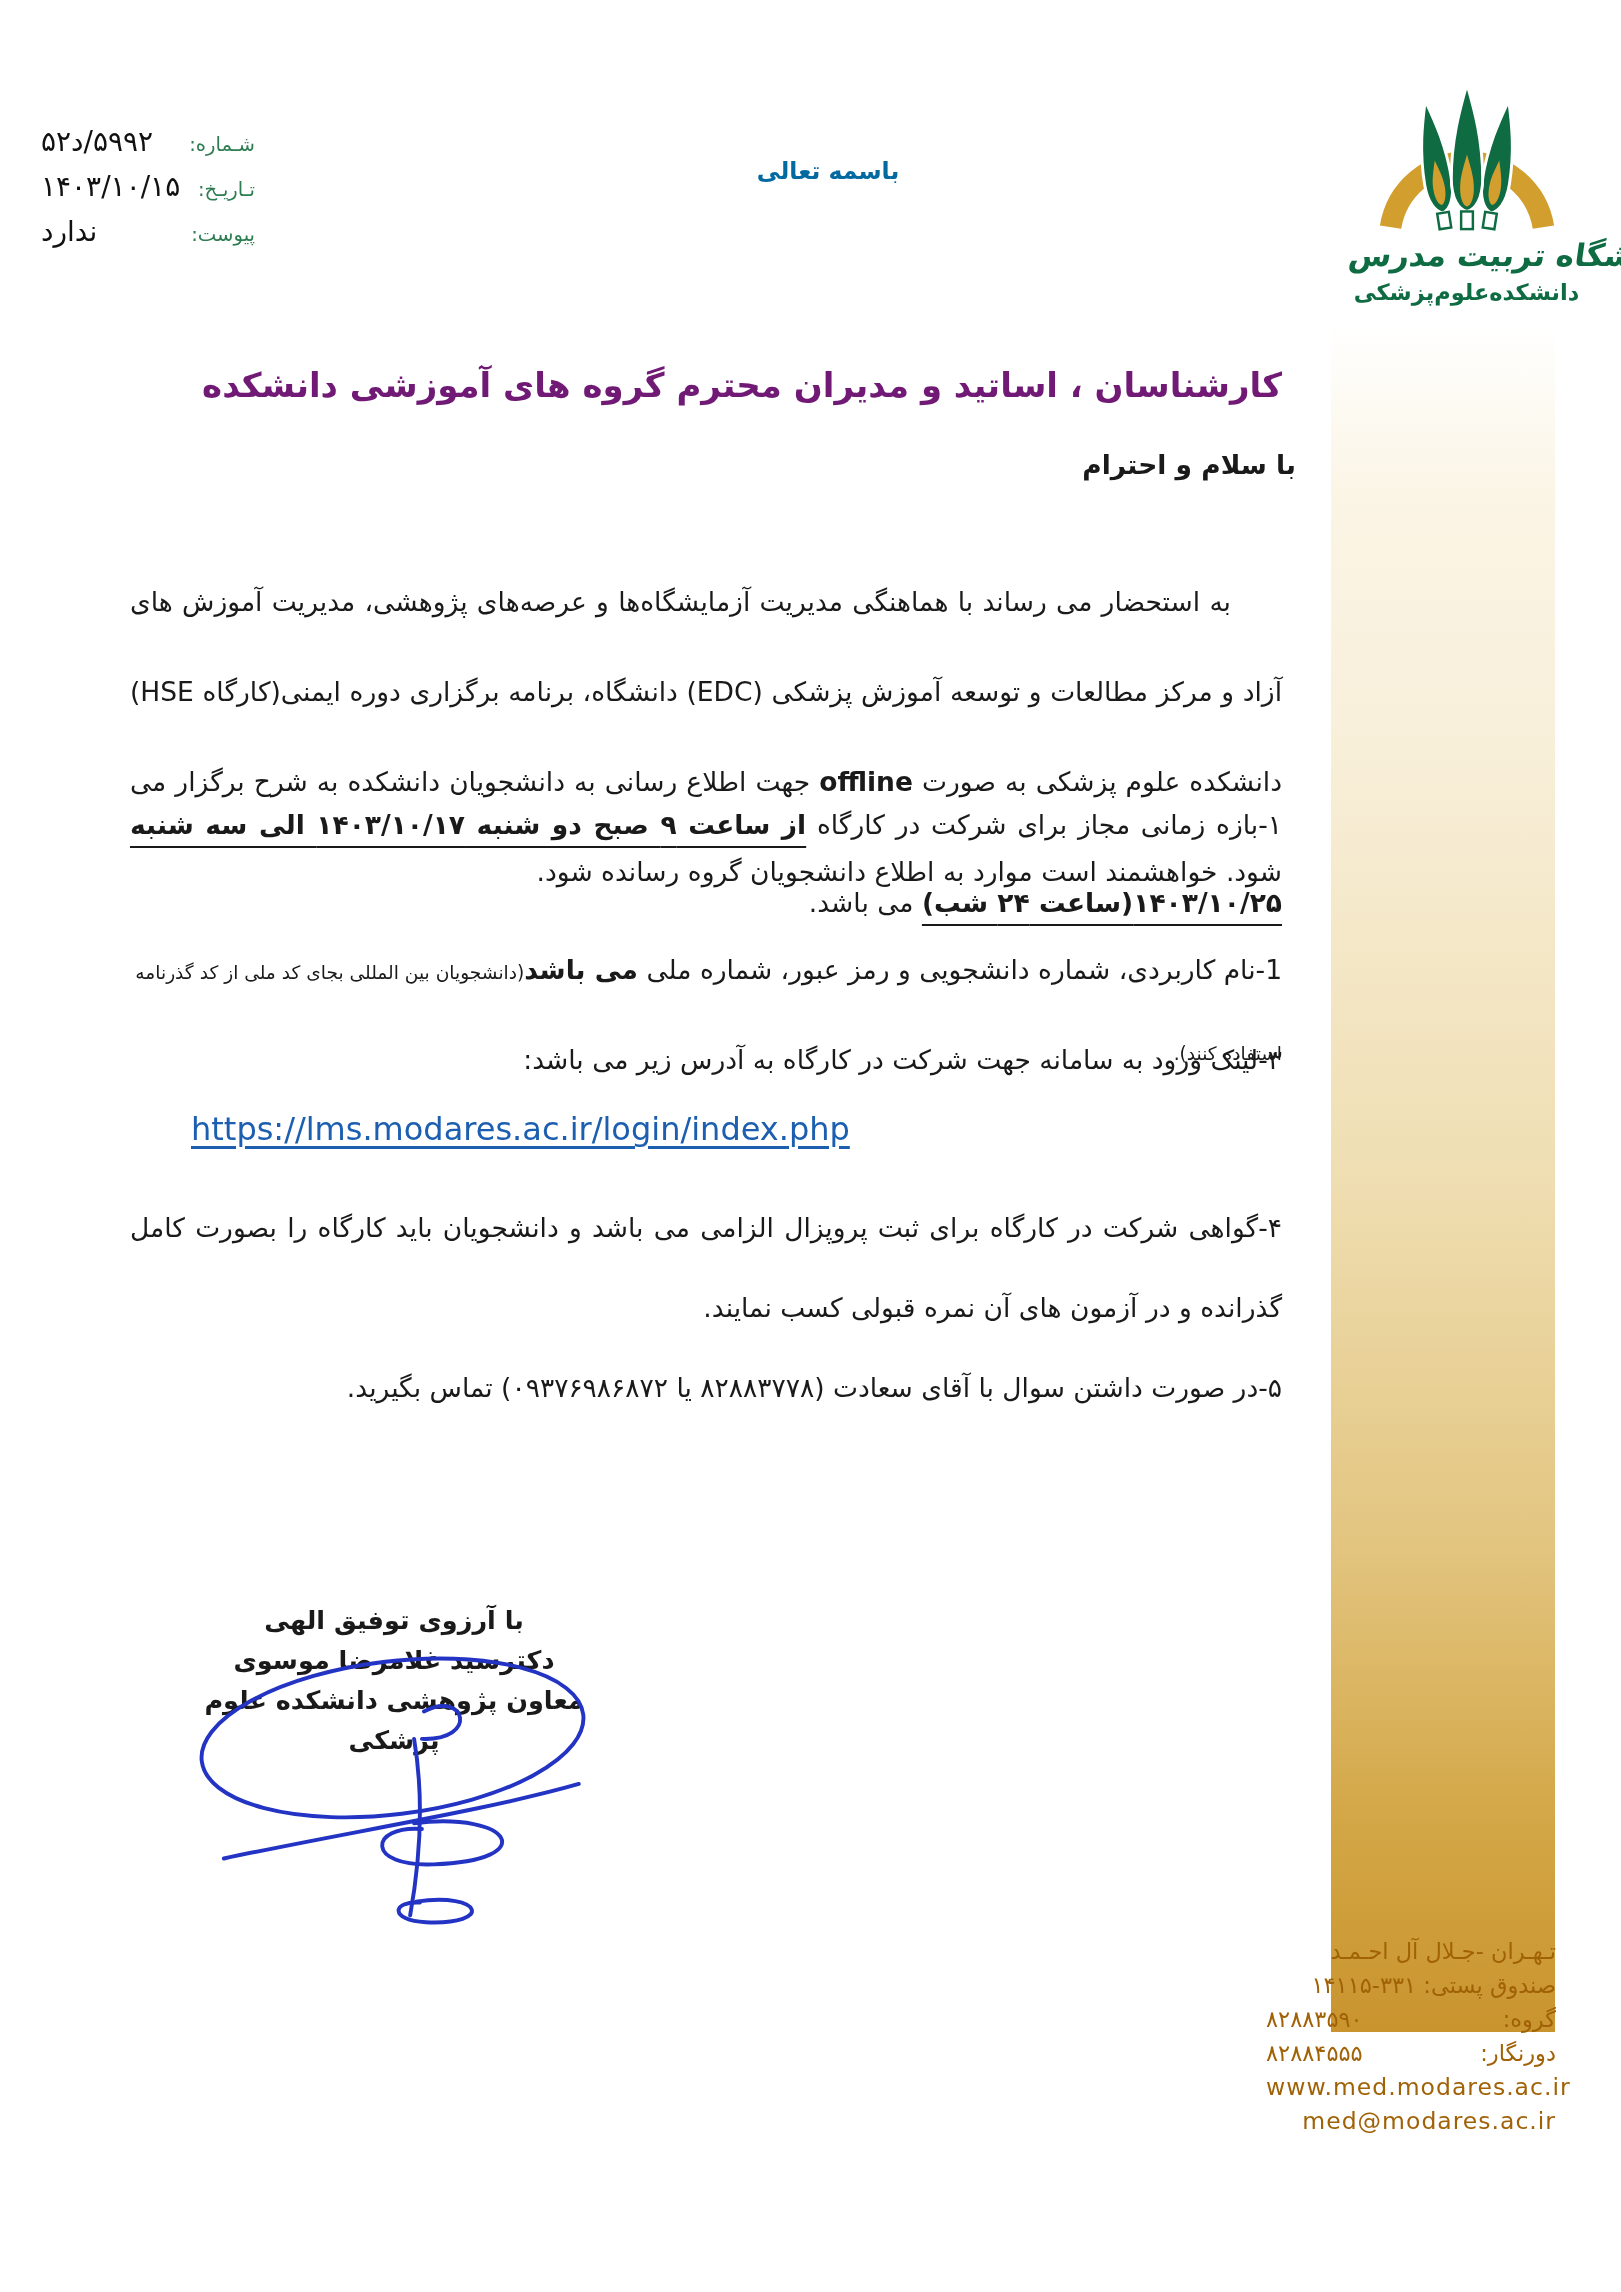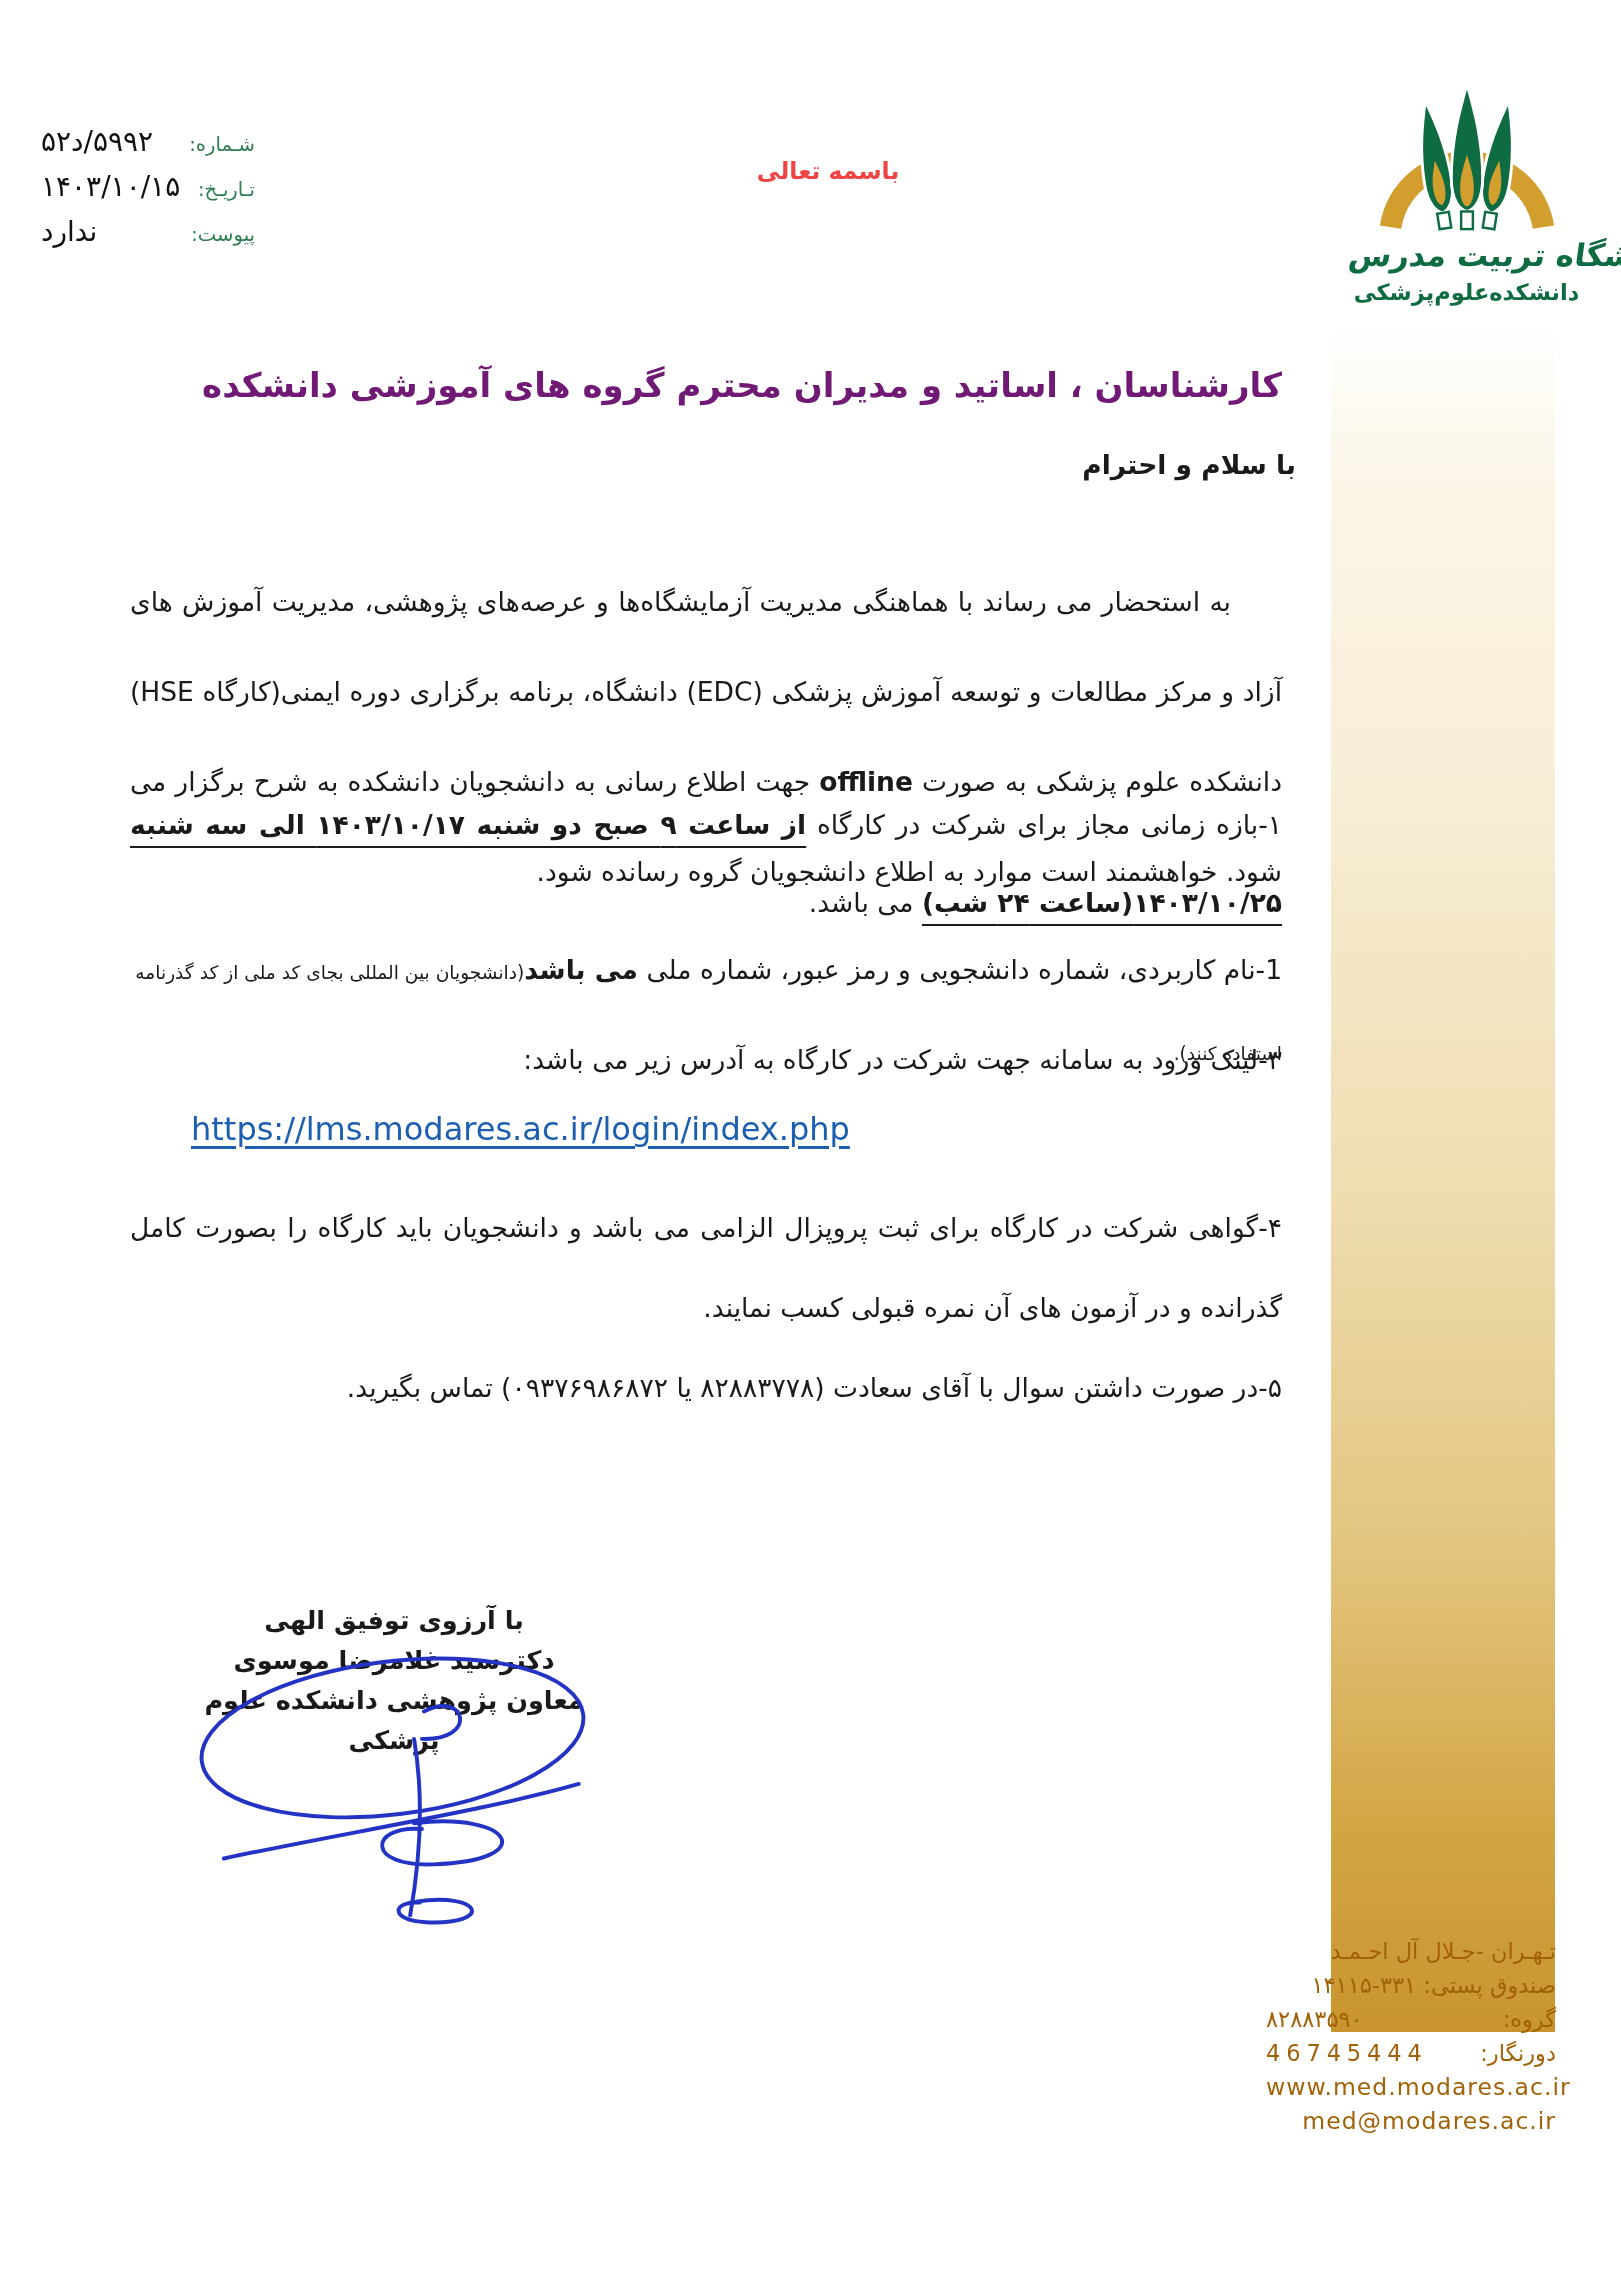--- a/index.html
+++ b/index.html
@@ -20,21 +20,21 @@
       #d3a645 88%,
       #c9942e 100%);
   }
   
   .refblock{position:absolute;left:41px;top:125px;width:214px;direction:rtl;}
   .refrow{display:flex;justify-content:space-between;align-items:baseline;margin-bottom:11.8px;}
   .reflabel{color:#2e7d52;font-size:19.6px;}
   .refvalue{font-size:28px;color:#111;}
   
   .bismillah{position:absolute;left:686px;top:157px;width:284px;text-align:center;
-    color:#ef4444;font-size:23.5px;font-weight:bold;}
+    color:#0369a1;font-size:23.5px;font-weight:bold;}
   
   .logo{position:absolute;left:1349px;top:78px;width:235px;text-align:center;}
   .logo svg{display:block;margin:0 auto;}
   .logo-calligraphy{color:#0e6b42;font-size:31px;font-weight:bold;line-height:1.05;
     transform:skewX(-8deg);margin-top:-3.9px;white-space:nowrap;}
   .logo-faculty{color:#0e6b42;font-size:22.5px;font-weight:bold;margin-top:7.8px;
     letter-spacing:-1px;white-space:nowrap;}
   
   .title{position:absolute;left:130px;top:365px;width:1152px;direction:rtl;text-align:right;
     font-size:34px;font-weight:bold;color:#701a75;}
@@ -156,20 +156,20 @@
 
   <div class="footer">
     <div>تـهـران -جـلال آل احـمـد</div>
     <div>صندوق پستی: ۳۳۱-۱۴۱۱۵</div>
     <div class="frow">
       <span>گروه:</span>
       <span class="digits-wide">۸۲۸۸۳۵۹۰</span>
     </div>
     <div class="frow">
       <span>دورنگار:</span>
-      <span class="digits-wide">46745444</span>
+      <span class="digits-wide">۸۲۸۸۴۵۵۵</span>
     </div>
     <div class="latin">www.med.modares.ac.ir</div>
     <div class="latin">med@modares.ac.ir</div>
   </div>
 
 </div>
 
 
 </body></html>

